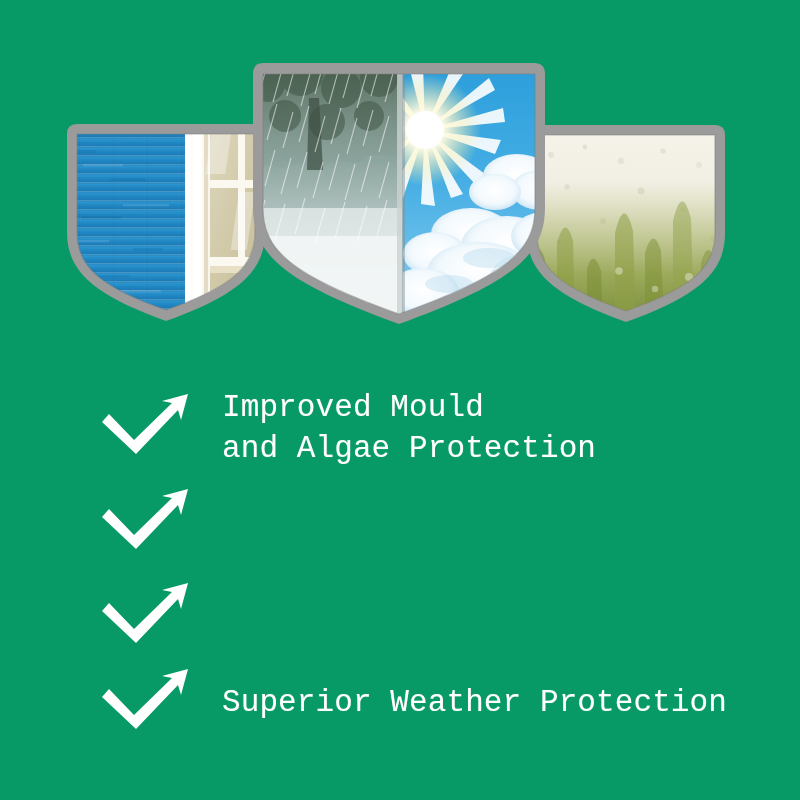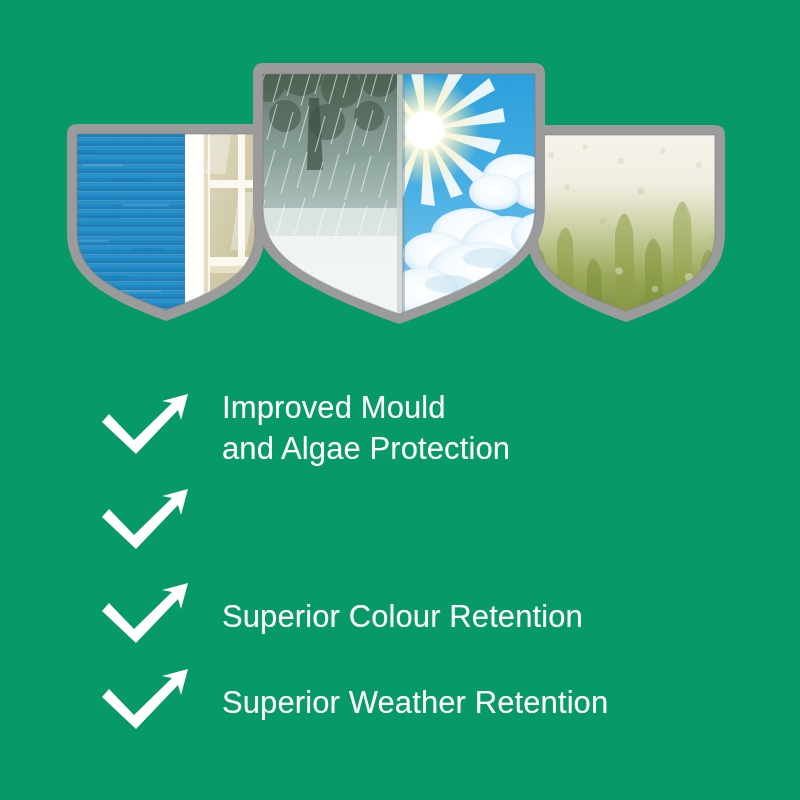--- a/index.html
+++ b/index.html
@@ -7,21 +7,21 @@
     margin: 0;
     padding: 0;
     background: #ffffff;
   }
   #stage {
     position: relative;
     width: 800px;
     height: 800px;
     overflow: hidden;
     background: #079a66;
-    font-family: Liberation Sans, sans-serif;
+    font-family: Liberation Mono, monospace;
   }
 
   
   .shield {
     position: absolute;
     overflow: visible;
   }
   .shield svg { display: block; overflow: visible; }
 
   
@@ -411,27 +411,26 @@
         </svg>
       </span>
     </div>
 
     <div class="benefit-row r2">
       <span class="check-arrow">
         <svg width="100" height="72" viewBox="0 0 100 72">
           <path d="M2,30 L9,22 L34,48 L72,11 L62,9 L88,2 L81,28 L78,18 L36,62 Z" fill="#ffffff"></path>
         </svg>
       </span>
-      <span class="benefit-text">Superior Colour Retention</span>
     </div>
 
     <div class="benefit-row r3">
       <span class="check-arrow">
         <svg width="100" height="72" viewBox="0 0 100 72">
           <path d="M2,30 L9,22 L34,48 L72,11 L62,9 L88,2 L81,28 L78,18 L36,62 Z" fill="#ffffff"></path>
         </svg>
       </span>
-      <span class="benefit-text">Superior Weather Retention</span>
+      <span class="benefit-text">Superior Weather Protection</span>
     </div>
 
   </div>
 
 </div>
 
 </body></html>

